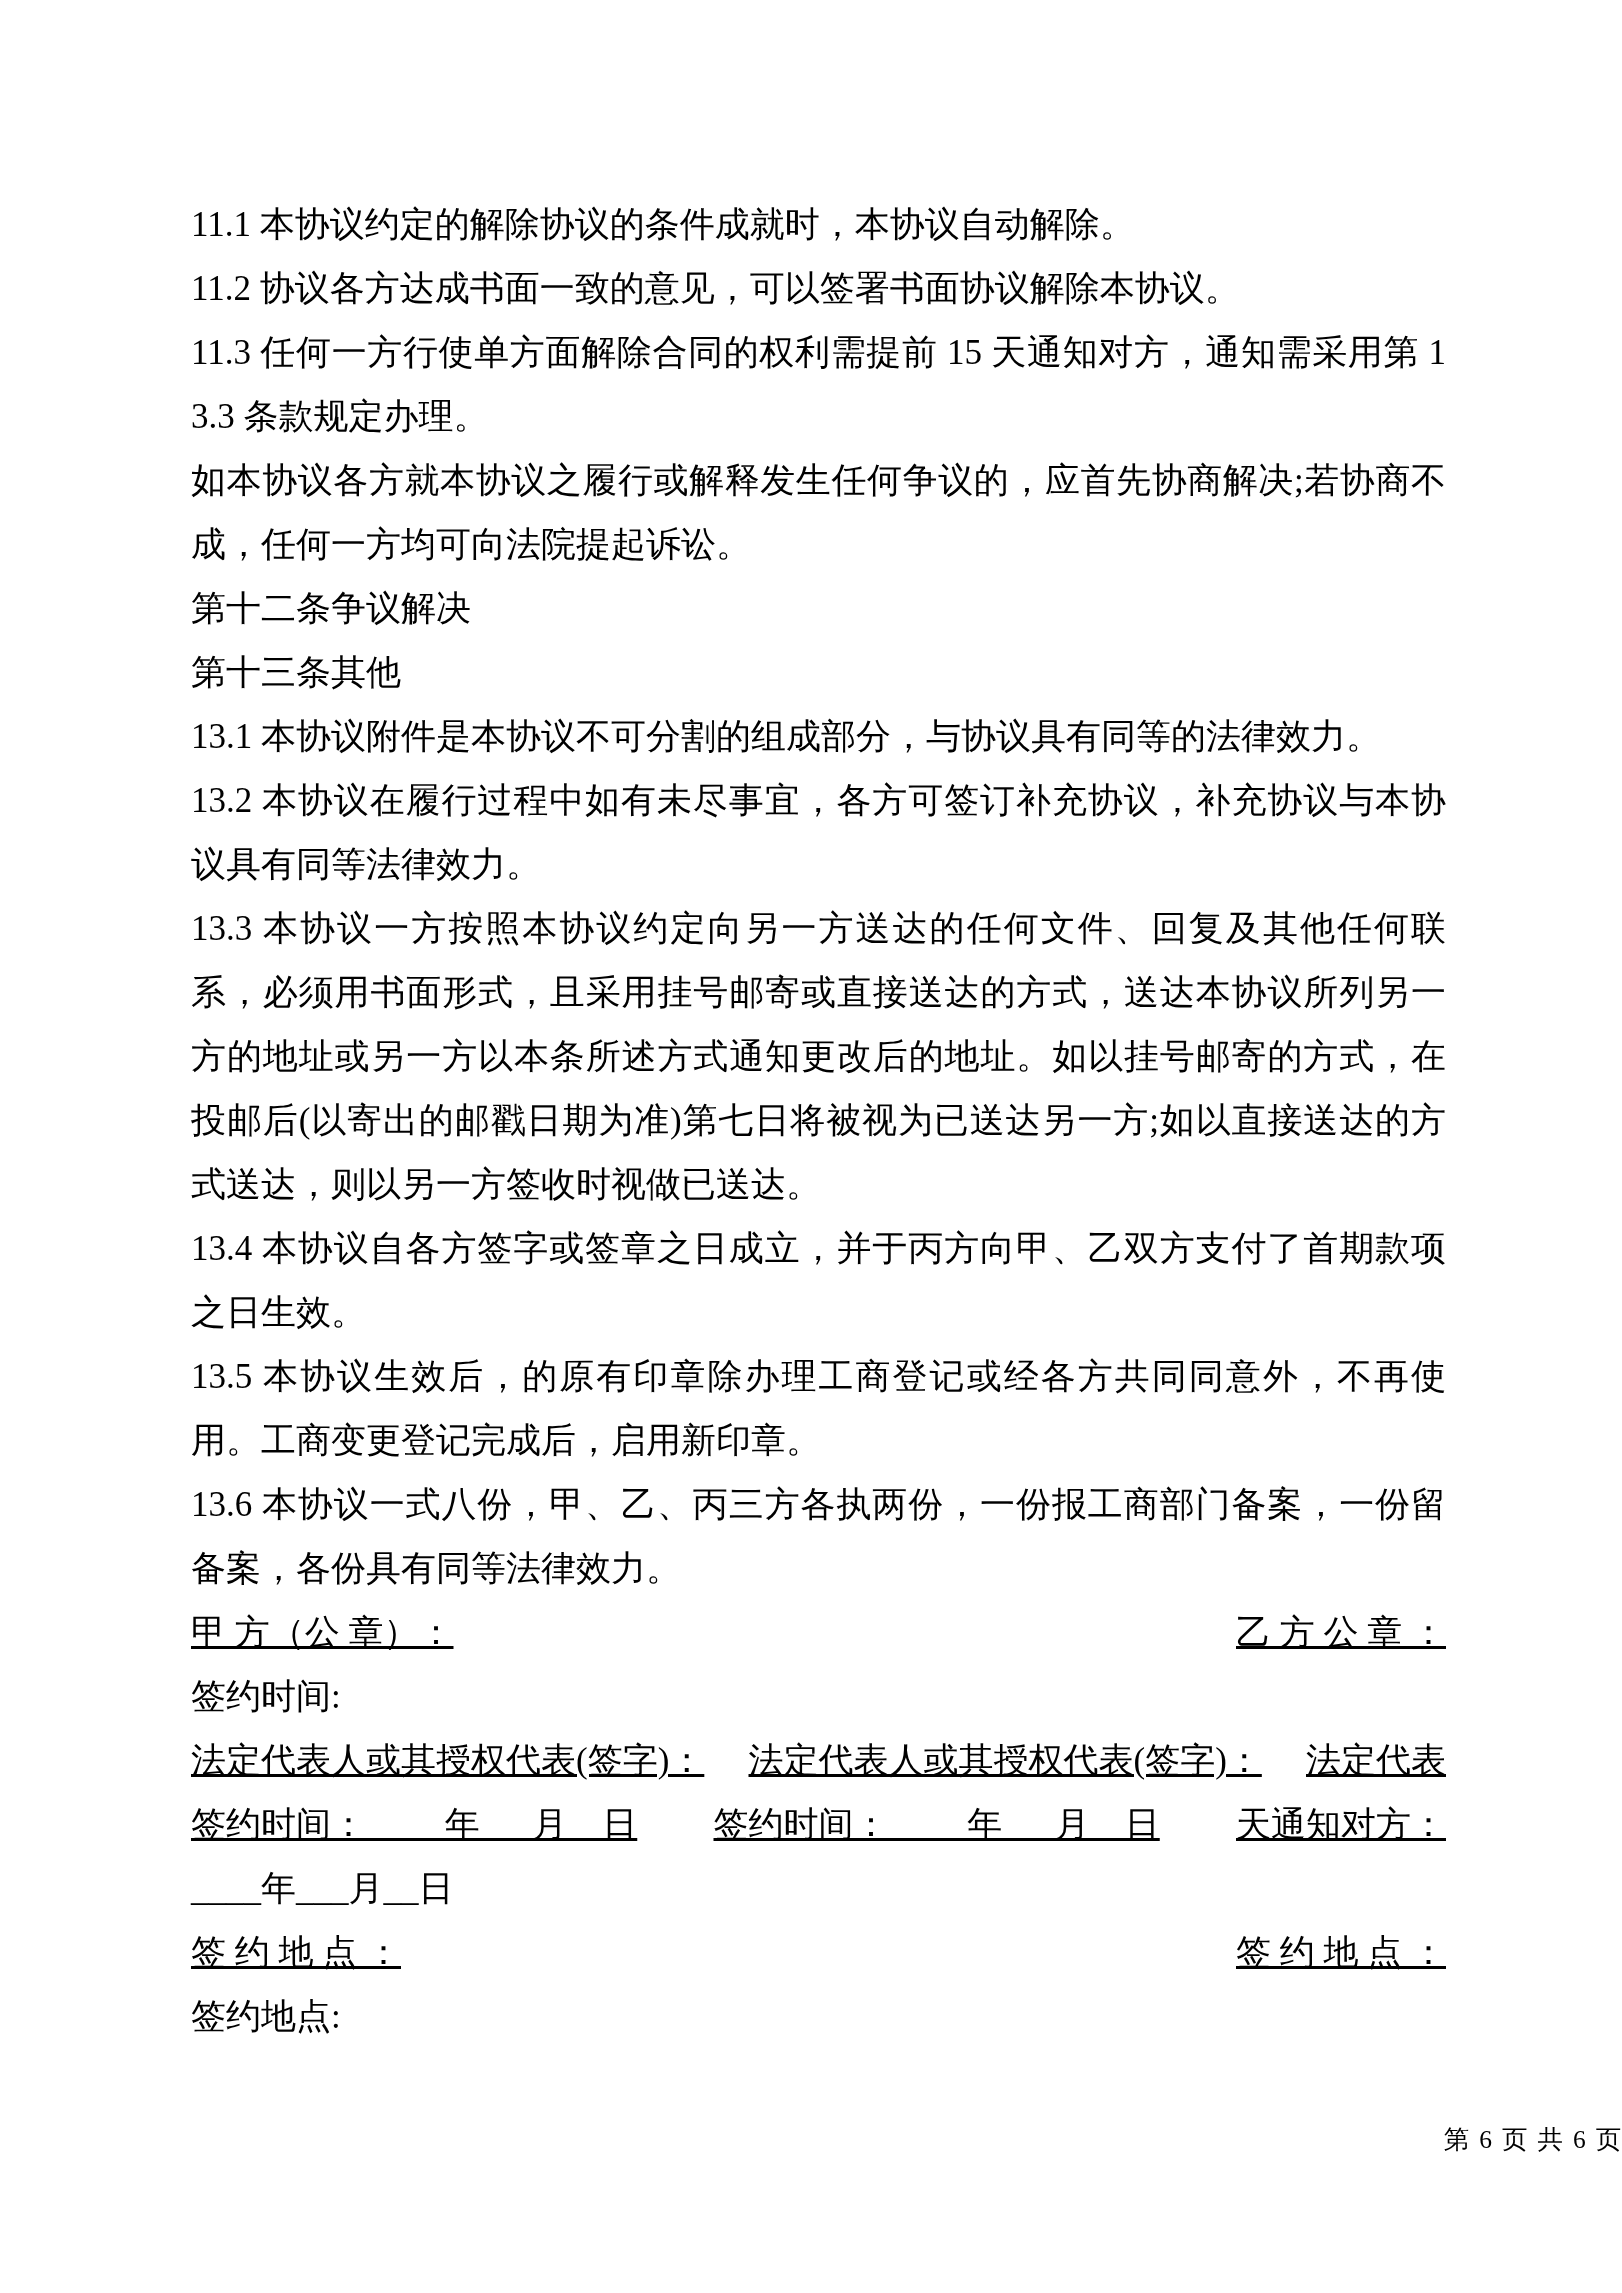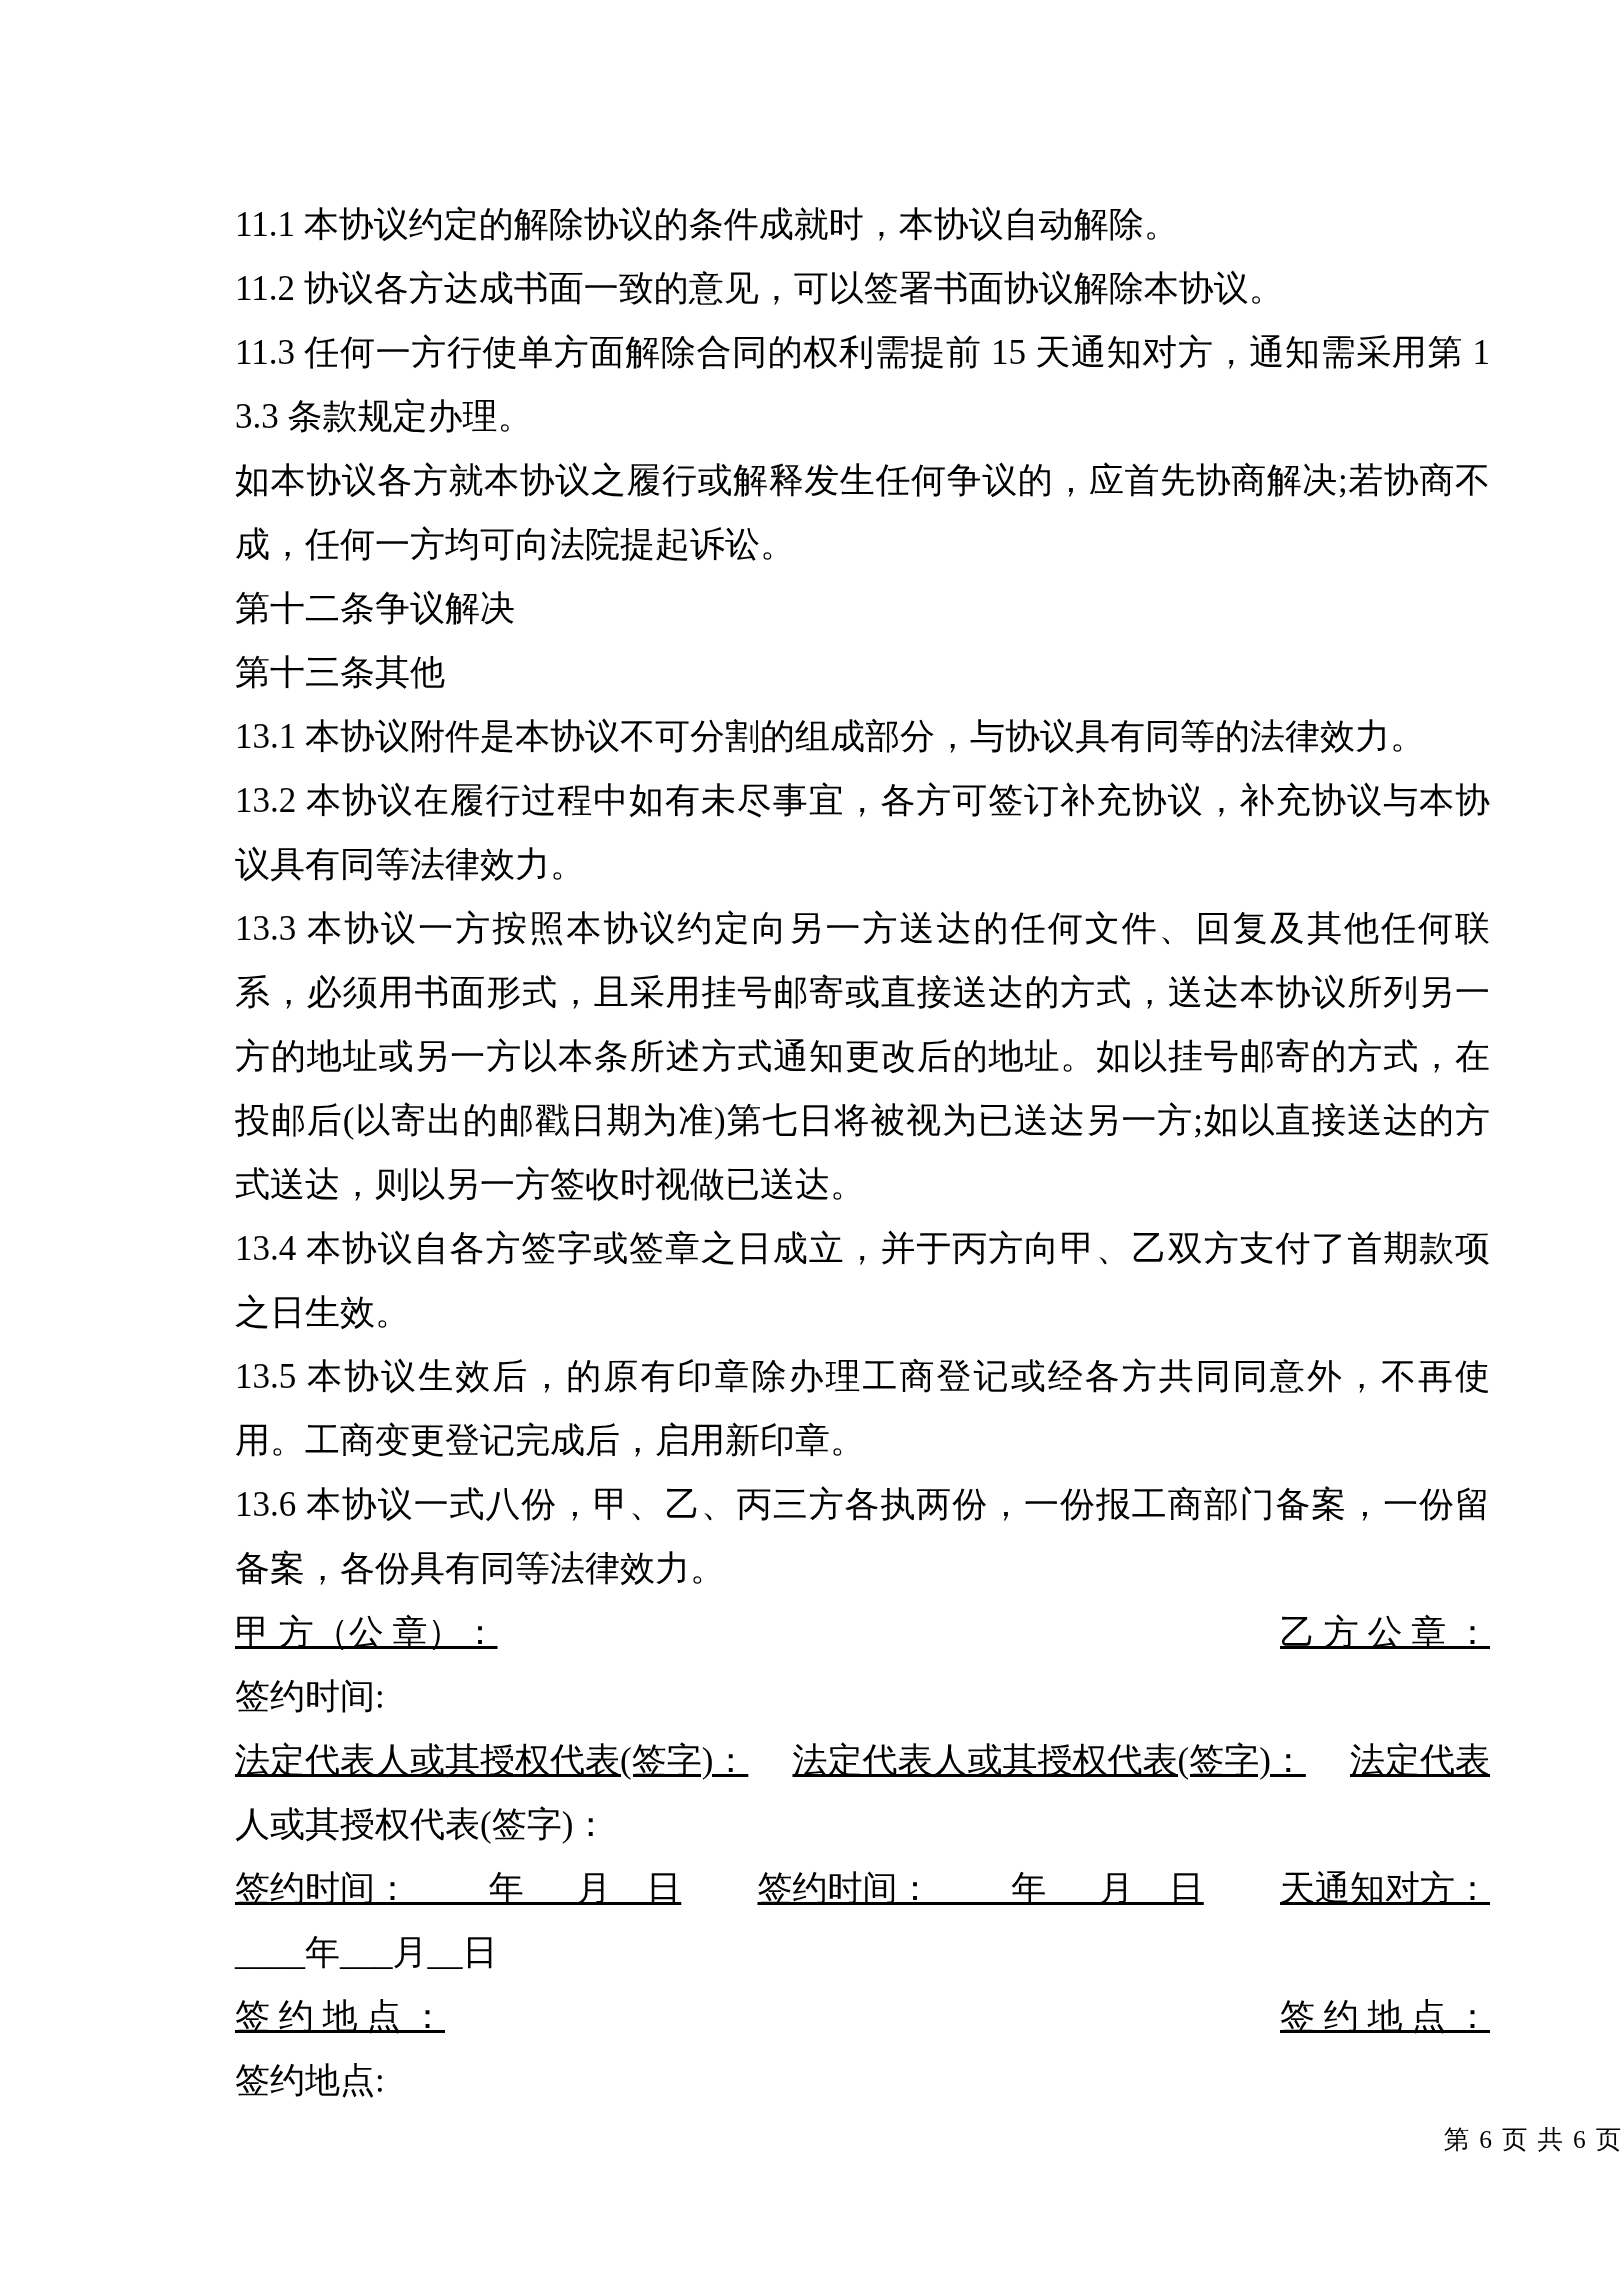--- a/index.html
+++ b/index.html
@@ -14,21 +14,20 @@
     background: #ffffff;
     overflow: hidden;
     font-family: "Liberation Serif", "DejaVu Serif", serif;
     color: #000000;
   }
   .textblock {
     position: absolute;
     top: 193px;
     left: 191px;
     width: 1255px;
-    margin-left: 44px;
   }
   .textblock p {
     margin: 0;
     font-size: 35px;
     line-height: 64px;
     text-align: justify;
     text-justify: inter-ideograph;
     word-break: break-all;
   }
   .sig-row {
@@ -82,21 +81,20 @@
       <span>乙 方 公 章 ：</span>
     </div>
 
     <p class="single">签约时间:</p>
 
     <div class="sig-row">
       <span>法定代表人或其授权代表(签字)：</span>
       <span>法定代表人或其授权代表(签字)：</span>
       <span>法定代表</span>
     </div>
-    <p class="single">人或其授权代表(签字)：</p>
 
     <div class="sig-row">
       <span>签约时间： ____年___月__日</span>
       <span>签约时间： ____年___月__日</span>
       <span>天通知对方：</span>
     </div>
     <p class="single">____年___月__日</p>
 
     <div class="sig-row">
       <span>签 约 地 点 ：</span>

